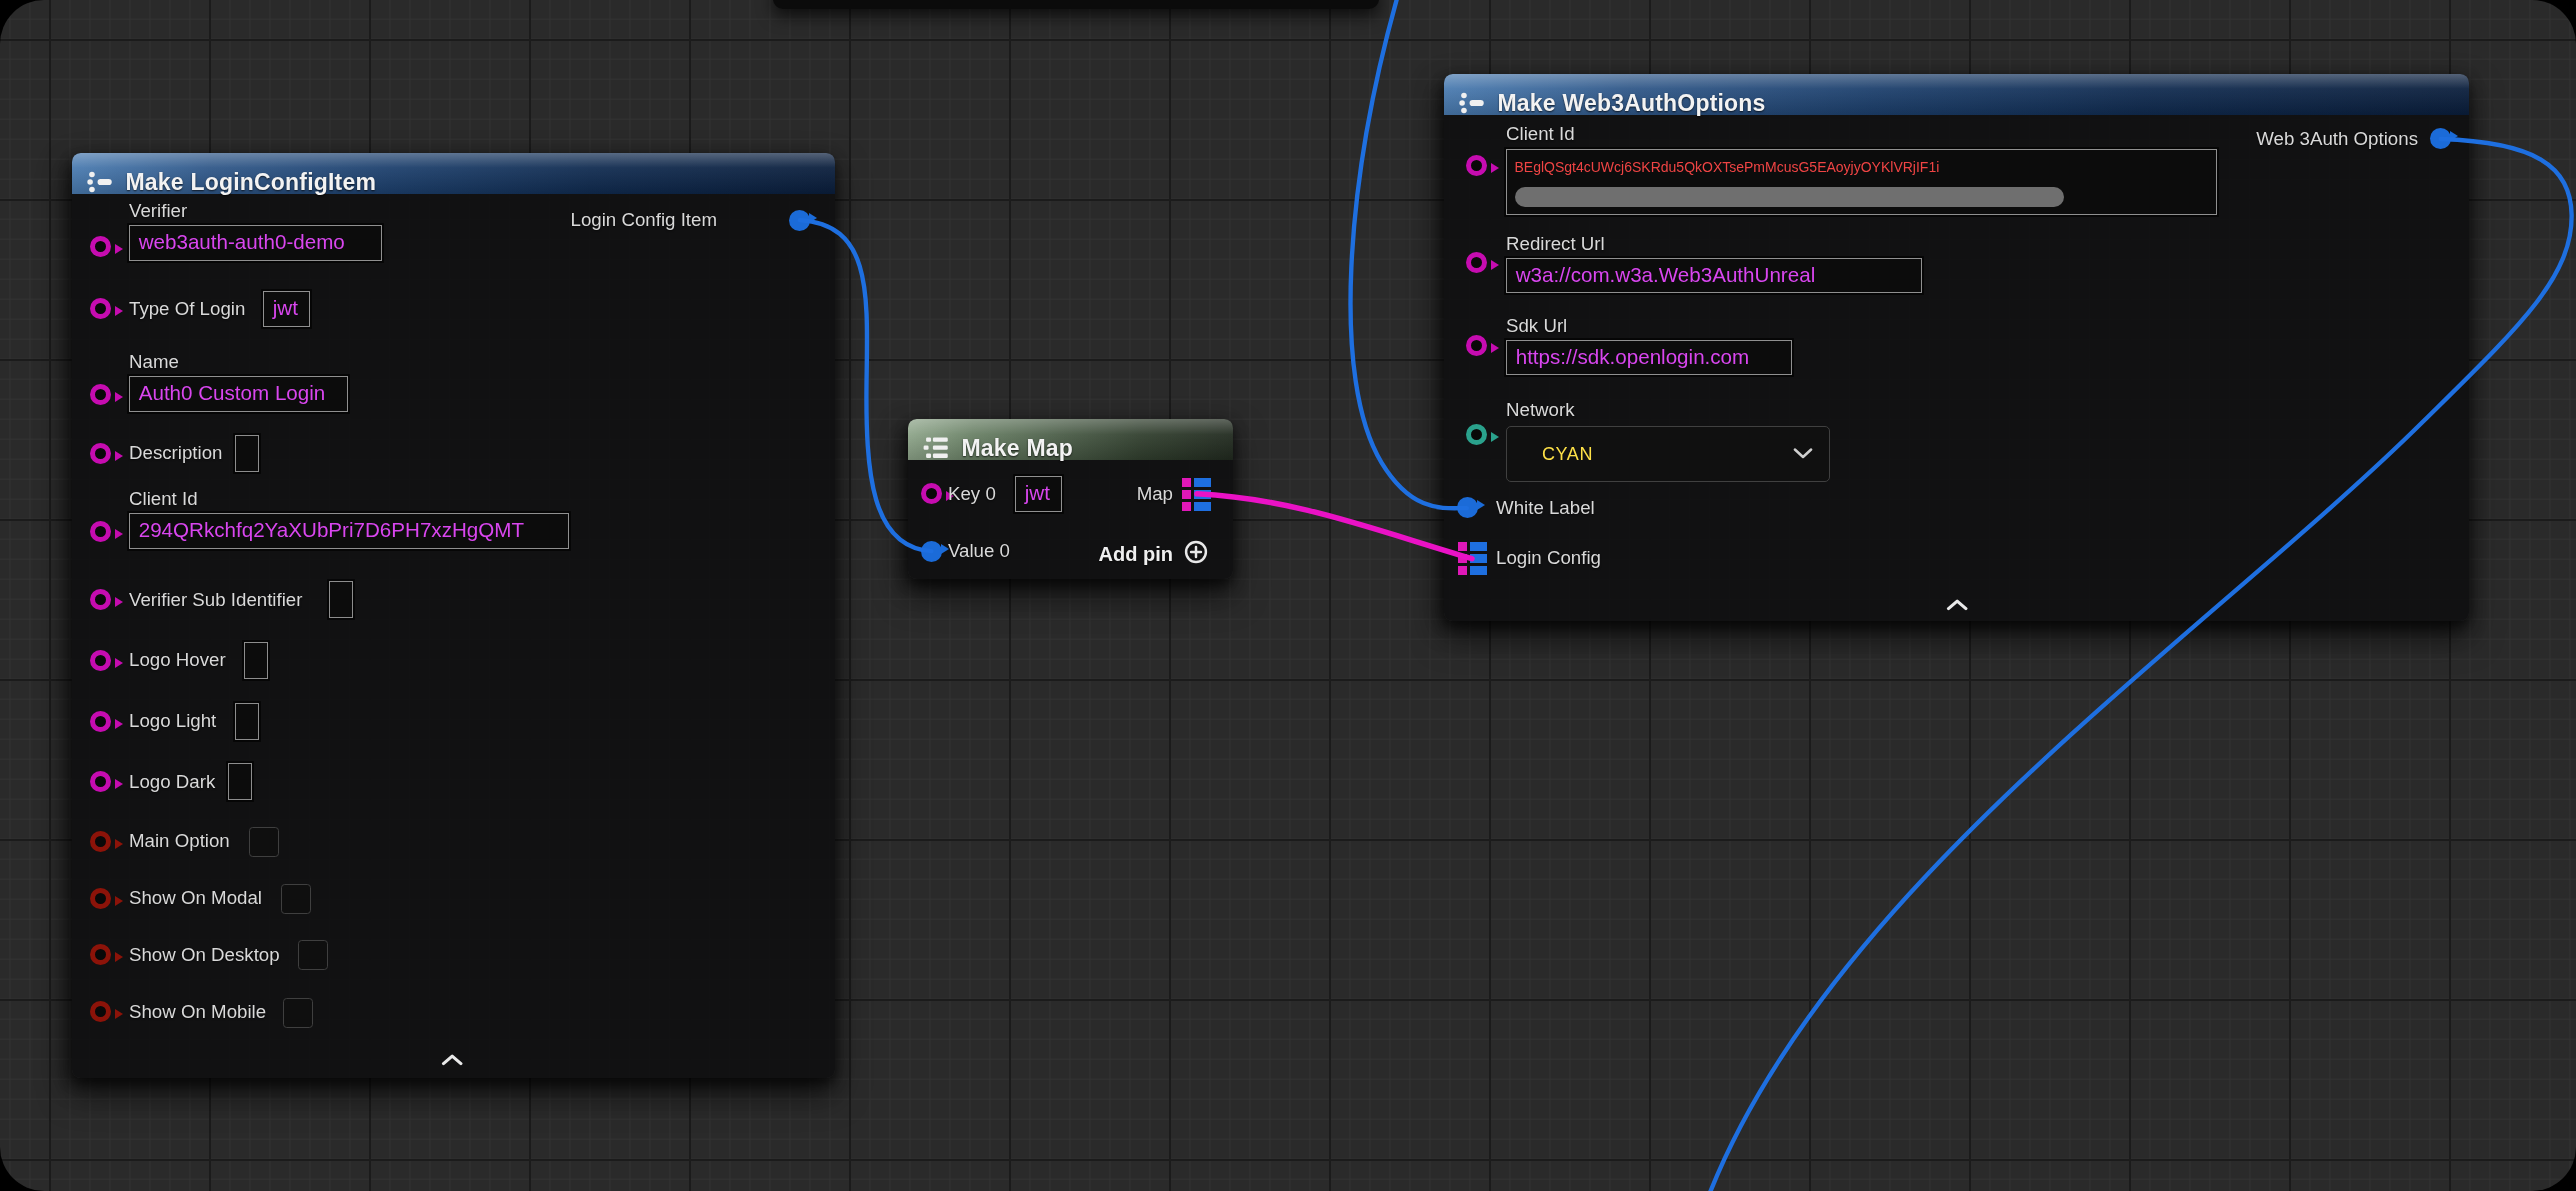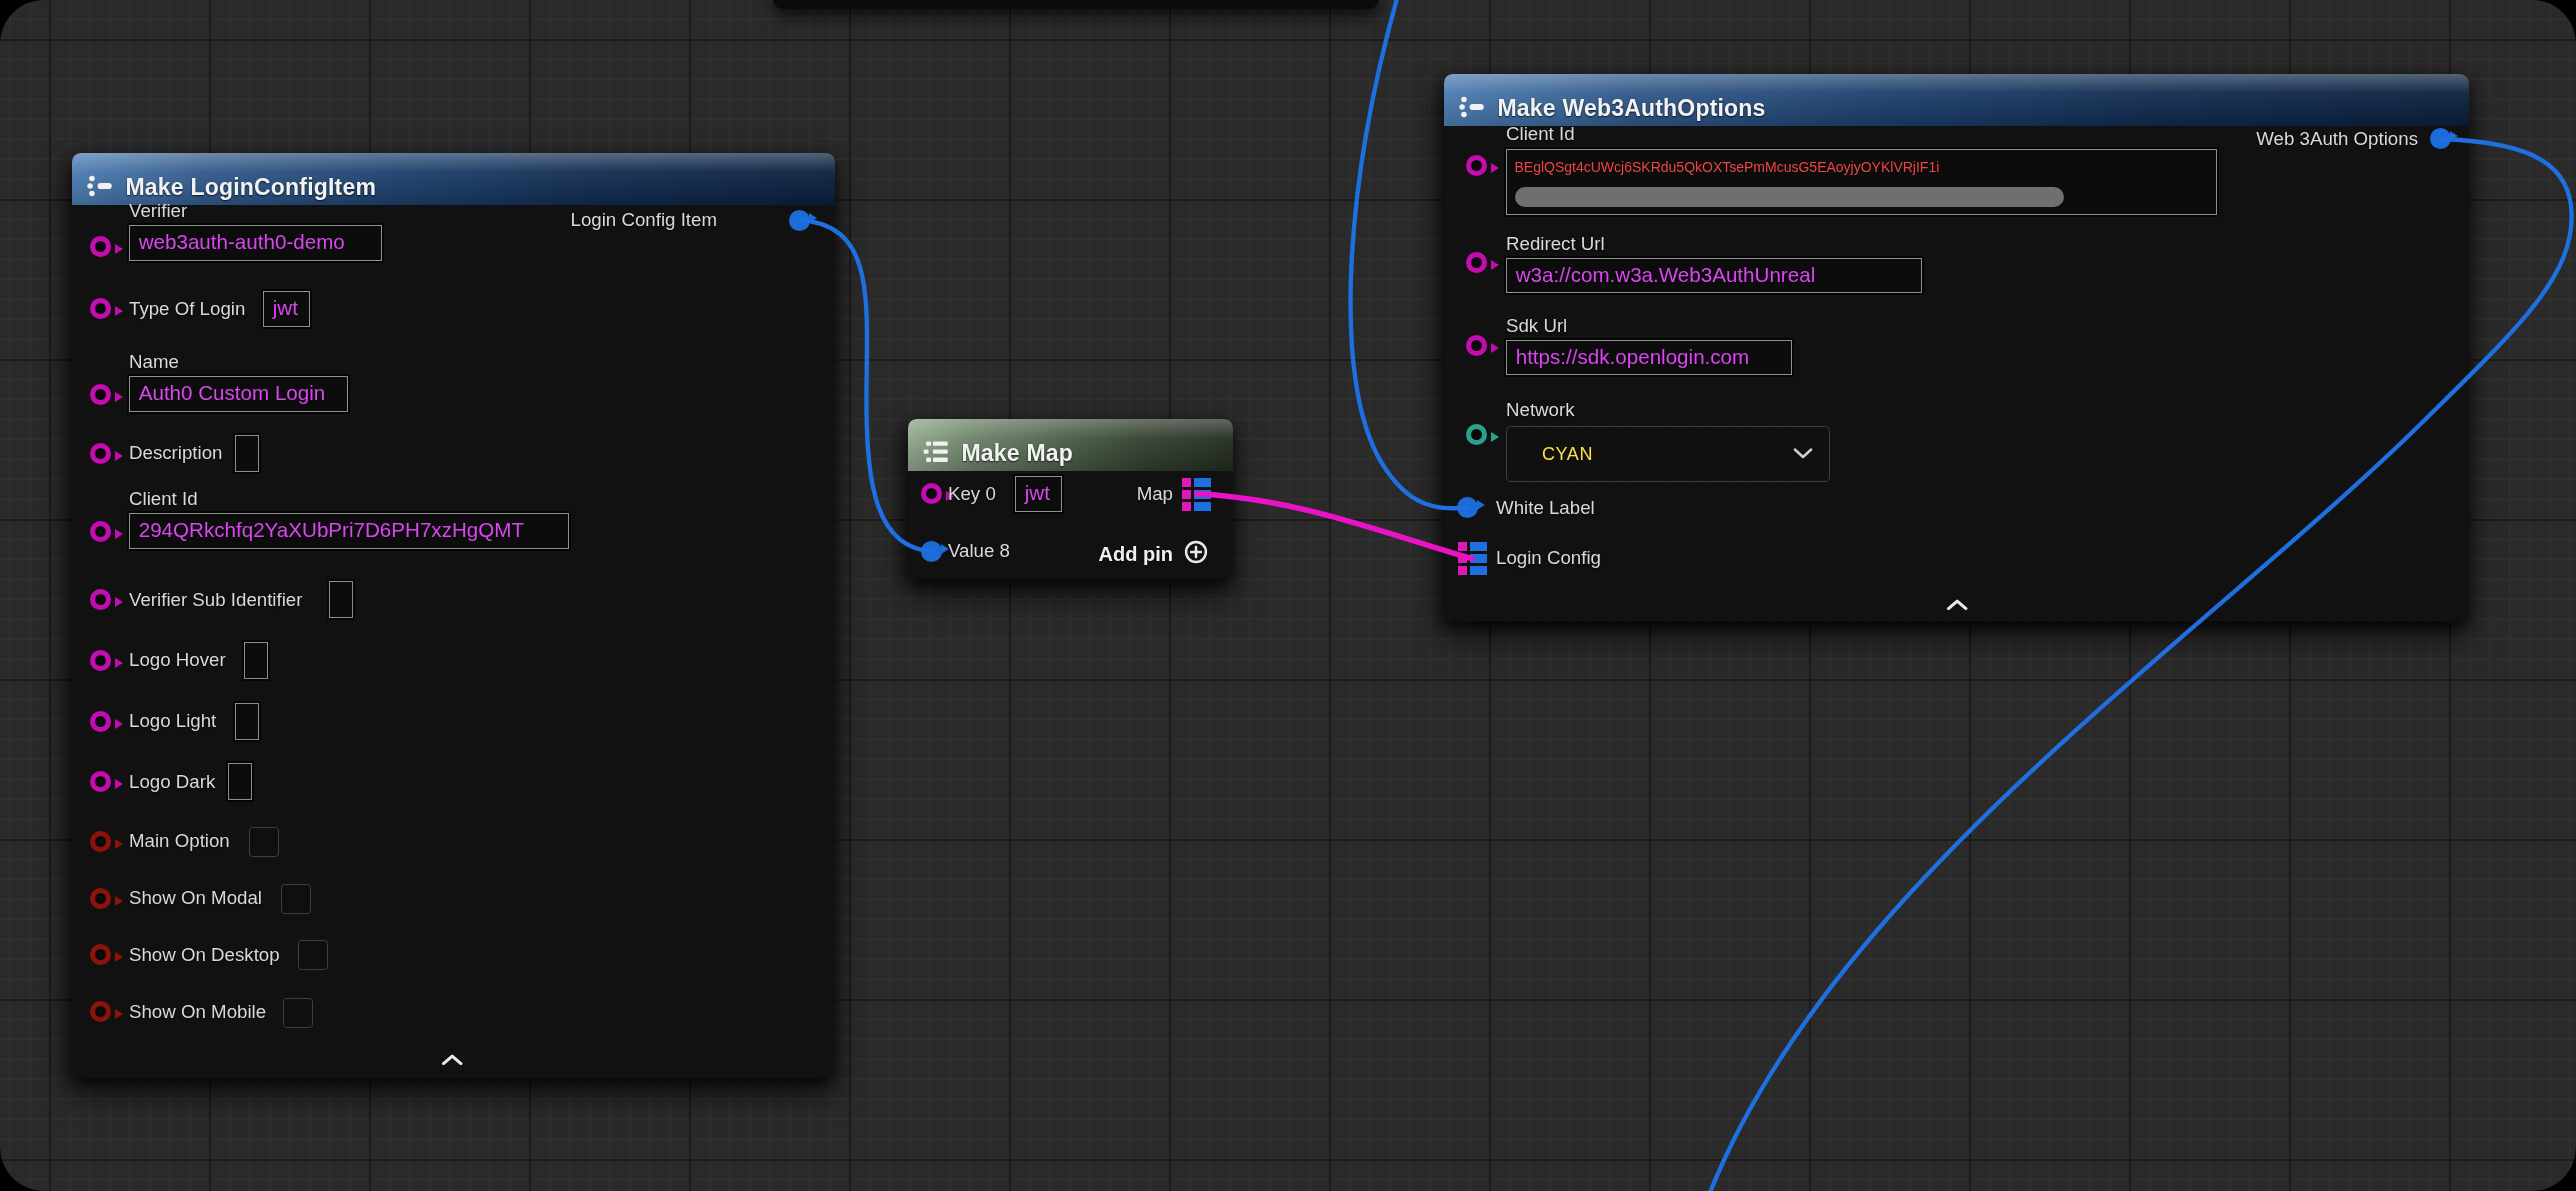--- a/index.html
+++ b/index.html
@@ -8,22 +8,22 @@
     background-color:#2a2a2a;
     background-image:
       linear-gradient(#1b1b1b 1.9px,transparent 1.9px),
       linear-gradient(90deg,#1b1b1b 1.9px,transparent 1.9px),
       linear-gradient(#333333 1.2px,transparent 1.2px),
       linear-gradient(90deg,#333333 1.2px,transparent 1.2px);
     background-size:160px 160px,160px 160px,20px 20px,20px 20px;
     background-position:0px 39px,49px 0px,9.4px 18.7px,9.4px 18.7px;}
   .node{position:absolute;background:rgba(17,17,18,.96);border-radius:8.7px;z-index:5;
     box-shadow:0 16px 32px rgba(0,0,0,.55),0 5px 11.2px rgba(0,0,0,.5),-6.2px 8.7px 21px rgba(0,0,0,.35);}
-  .nhdr{position:absolute;left:0;top:0;right:0;height:52px;border-radius:8.7px 8.7px 0 0;
-    display:flex;align-items:flex-end;gap:12.5px;padding:4px 15px;}
+  .nhdr{position:absolute;left:0;top:0;right:0;height:41px;border-radius:8.7px 8.7px 0 0;
+    display:flex;align-items:flex-start;gap:12.5px;padding:16px 15px;}
   .hdr-blue{background:linear-gradient(180deg,rgba(255,255,255,.30) 0%,rgba(255,255,255,.06) 36%,rgba(0,0,0,.14) 100%),
     linear-gradient(90deg,#4a7bb0 0%,#2f5788 18%,#1c3f6c 42%,#102b50 68%,#0a1e3c 100%);}
   .hdr-green{background:linear-gradient(180deg,rgba(255,255,255,.28) 0%,rgba(255,255,255,.05) 38%,rgba(0,0,0,.16) 100%),
     linear-gradient(90deg,#8fa68b 0%,#6a8166 20%,#4a5c47 48%,#32402f 72%,#222b20 100%);}
   .ntitle{font-size:23px;font-weight:700;color:#f3f3f3;text-shadow:0 1.2px 1.9px rgba(0,0,0,.7);letter-spacing:0.2px;white-space:nowrap;}
   .pl{position:absolute;font-size:18.7px;color:#d9d9d9;white-space:nowrap;text-shadow:0 1.2px 1.9px rgba(0,0,0,.55);line-height:22.4px;}
   .pl.right{text-align:right;}
   .input{position:absolute;background:#0c0c0c;border:1.9px solid #909090;box-shadow:0 0 0 1.9px rgba(0,0,0,.7);
     color:#d946ef;font-size:20.6px;line-height:31px;padding:0 8.7px;white-space:nowrap;overflow:hidden;}
   .bigbox{position:absolute;background:#0c0c0c;border:1.9px solid #909090;box-shadow:0 0 0 1.9px rgba(0,0,0,.7);overflow:hidden;}
@@ -158,21 +158,21 @@
     <div class="map-pin" style="left:274px;top:59px;">
       <i class="p"></i>
         <i class="b"></i>
         <i class="p"></i>
         <i class="b"></i>
         <i class="p"></i>
         <i class="b"></i>
     </div>
 
     <div class="pin f" style="--c:#1b6bd8;left:12.5px;top:122px;"></div>
-    <div class="pl" style="left:40px;top:121px;">Value 8</div>
+    <div class="pl" style="left:40px;top:121px;">Value 0</div>
 
     <div class="addpin" style="right:24px;top:120px;">
       <span>Add pin</span>
       <span>
         <svg width="26" height="26" viewBox="0 0 42 42">
             <circle cx="21" cy="21" r="16" fill="none" stroke="#e9e9e9" stroke-width="4"></circle>
             <line x1="21" y1="13" x2="21" y2="29" stroke="#e9e9e9" stroke-width="4" stroke-linecap="round"></line>
             <line x1="13" y1="21" x2="29" y2="21" stroke="#e9e9e9" stroke-width="4" stroke-linecap="round"></line>
           </svg>
       </span>

